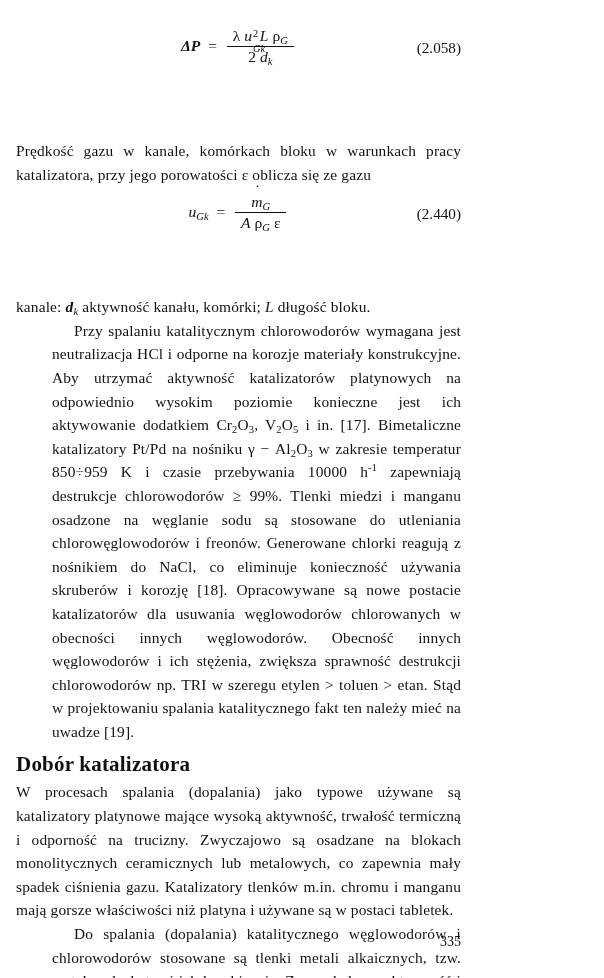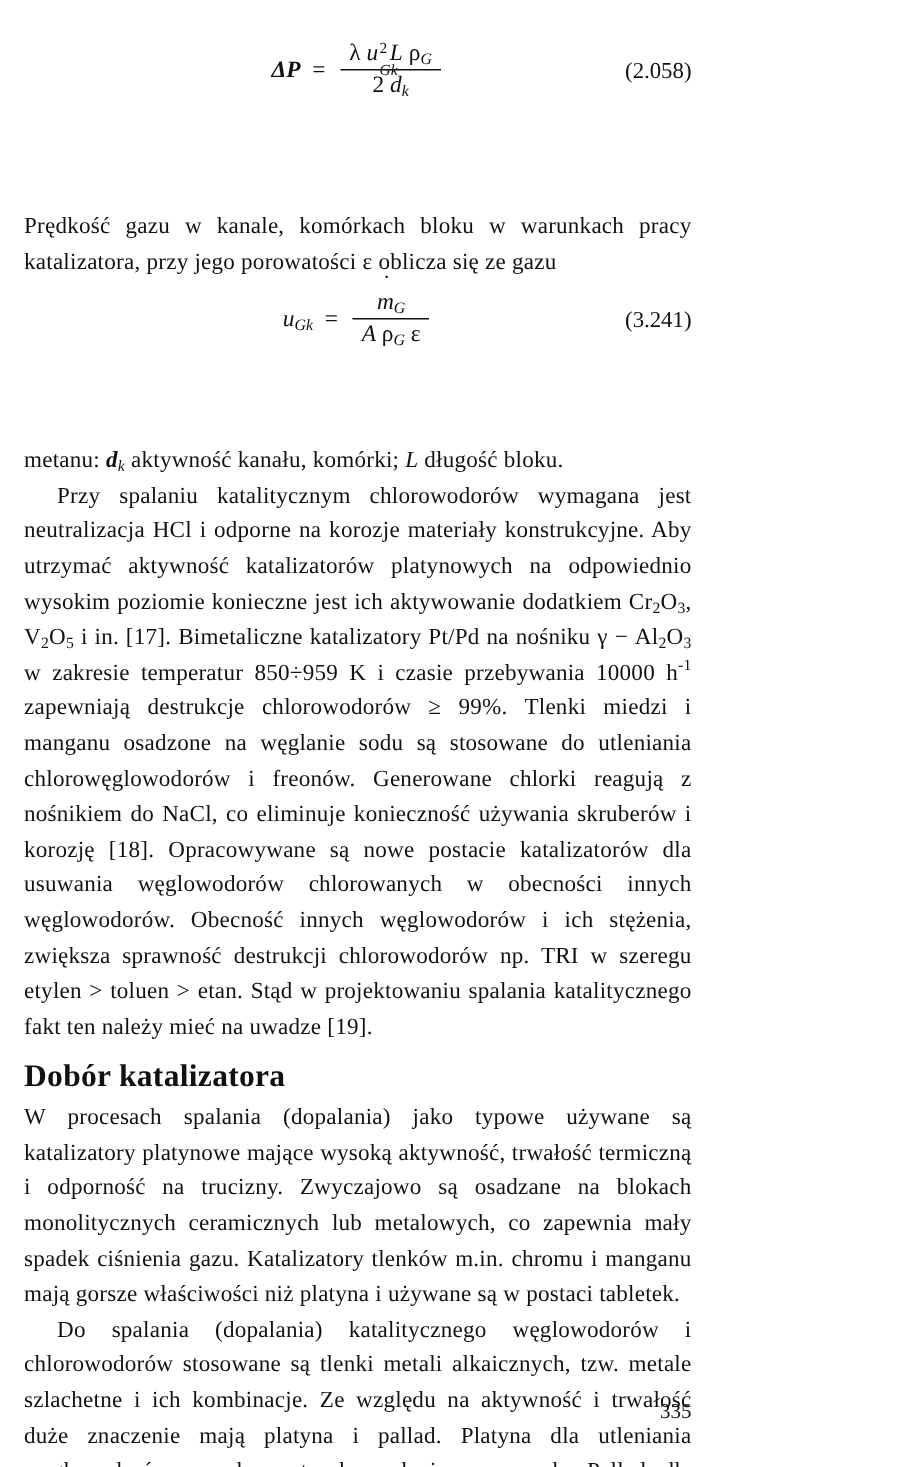--- a/index.html
+++ b/index.html
@@ -25,21 +25,21 @@
   
   .para {
     font-size: 15.4px;
     line-height: 23.6px;
     text-align: justify;
     text-justify: inter-word;
     margin: 0;
     hyphens: manual;
     letter-spacing: 0.01em;
   }
-  .para.indent { text-indent: 22px; }
+  .para.indent { text-indent: 22px; margin-left: 36px; }
   .para.noindent { text-indent: 0; }
   .heading {
     font-size: 21px;
     font-weight: bold;
     line-height: 20px;
     margin: 11px 0 6px 0;
     letter-spacing: 0.01em;
   }
   
   .eqrow {
@@ -166,26 +166,26 @@
 
   <div class="eqrow">
     <div class="eq-inner">
       <span class="mathi gk">u<sub>Gk</sub></span>
       <span>&nbsp;=&nbsp;</span>
       <span class="frac">
         <span class="num"><span class="mathi dotover">m</span><sub><i>G</i></sub></span>
         <span class="den"><span class="mathi">A</span>&nbsp;<span>ρ<sub><i>G</i></sub></span>&nbsp;<span>ε</span></span>
       </span>
     </div>
-    <span class="eqnum">(3.241)</span>
+    <span class="eqnum">(2.440)</span>
   </div>
 
   <div class="spacer-eq2"></div>
 
-  <p class="para noindent"><span>metanu: </span><span class="mathi"><b>d</b><sub>k</sub></span><span> aktywność kanału, komórki; </span><span class="mathi">L</span><span> długość bloku.</span></p>
+  <p class="para noindent"><span>kanale: </span><span class="mathi"><b>d</b><sub>k</sub></span><span> aktywność kanału, komórki; </span><span class="mathi">L</span><span> długość bloku.</span></p>
 
   <p class="para indent"><span>Przy spalaniu katalitycznym chlorowodorów wymagana jest neutralizacja HCl i odporne na korozje materiały konstrukcyjne. Aby utrzymać aktywność katalizatorów platynowych na odpowiednio wysokim poziomie konieczne jest ich aktywowanie dodatkiem </span><span><span>Cr</span><sub>2</sub><span>O</span><sub>3</sub></span><span>, </span><span><span>V</span><sub>2</sub><span>O</span><sub>5</sub></span><span> i in. [17]. Bimetaliczne katalizatory Pt/Pd na nośniku γ − Al</span><sub>2</sub><span>O</span><sub>3</sub><span> w zakresie temperatur 850÷959 K i czasie przebywania 10000 h</span><sup>-1</sup><span> zapewniają destrukcje chlorowodorów ≥ 99%. Tlenki miedzi i manganu osadzone na węglanie sodu są stosowane do utleniania chlorowęglowodorów i freonów. Generowane chlorki reagują z nośnikiem do NaCl, co eliminuje konieczność używania skruberów i korozję [18]. Opracowywane są nowe postacie katalizatorów dla usuwania węglowodorów chlorowanych w obecności innych węglowodorów. Obecność innych węglowodorów i ich stężenia, zwiększa sprawność destrukcji chlorowodorów np. TRI w szeregu etylen &gt; toluen &gt; etan. Stąd w projektowaniu spalania katalitycznego fakt ten należy mieć na uwadze [19].</span></p>
 
   <h2 class="heading">Dobór katalizatora</h2>
 
   <p class="para noindent">W procesach spalania (dopalania) jako typowe używane są katalizatory platynowe mające wysoką aktywność, trwałość termiczną i odporność na trucizny. Zwyczajowo są osadzane na blokach monolitycznych ceramicznych lub metalowych, co zapewnia mały spadek ciśnienia gazu. Katalizatory tlenków m.in. chromu i manganu mają gorsze właściwości niż platyna i używane są w postaci tabletek.</p>
 
   <p class="para indent"><span>Do spalania (dopalania) katalitycznego węglowodorów i chlorowodorów stosowane są tlenki metali alkaicznych, tzw. metale szlachetne i ich kombinacje. Ze względu na aktywność i trwałość duże znaczenie mają platyna i pallad. Platyna dla utleniania węglowodorów wysokocząsteczkowych i nasyconych. Pallad dla metanu i niskocząsteczkowych olefin. Nośnikami są bloki monolityczne ceramiczne lub metaliczne (aluminium lub stal kwasoodporna) zawierające 30 ÷ 60 kanałów na cm</span><sup>2</sup><span>. Charakteryzują się one niskim spadkiem ciśnienia i powierzchnią swobodną dla przepływu gazu ok. 70% dla ceramicznych i 90% metalowych. W ograniczonym zakresie używane są katalizatory osadzone na siatkach lub ziarnach. W większości jako nośniki używany jest wysokoporowaty γ − Al</span></p>
 
   <div class="pagenum">335</div>

